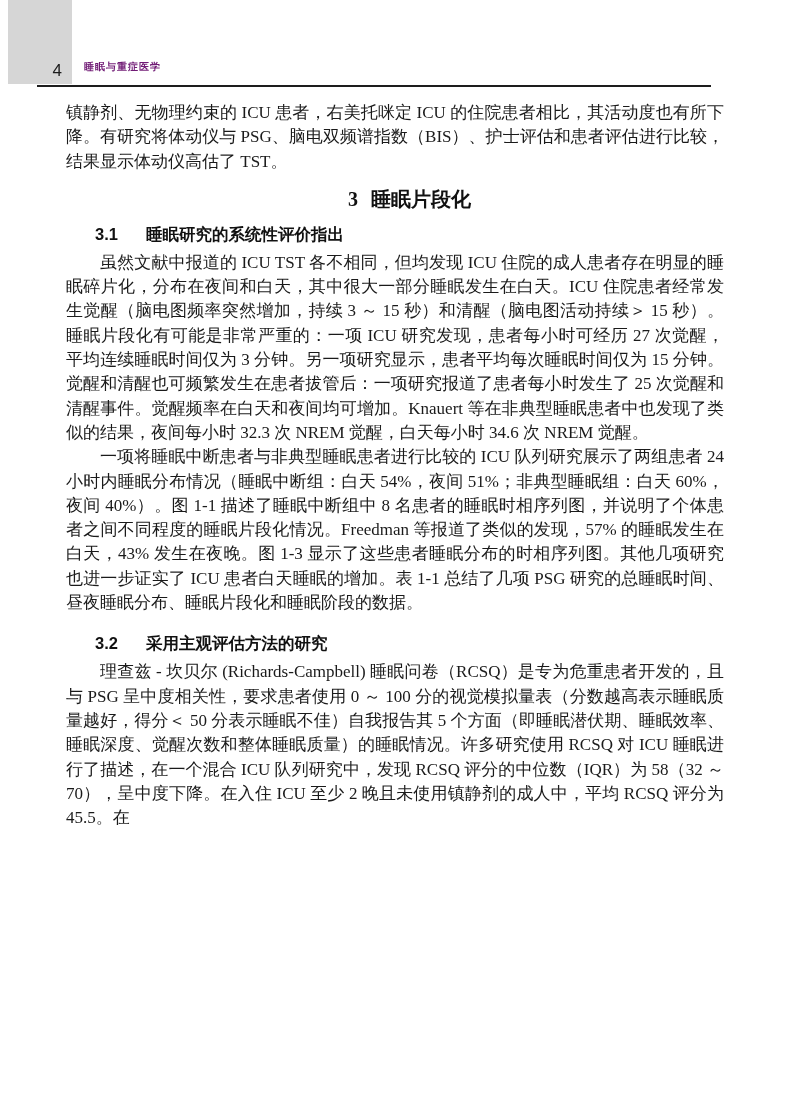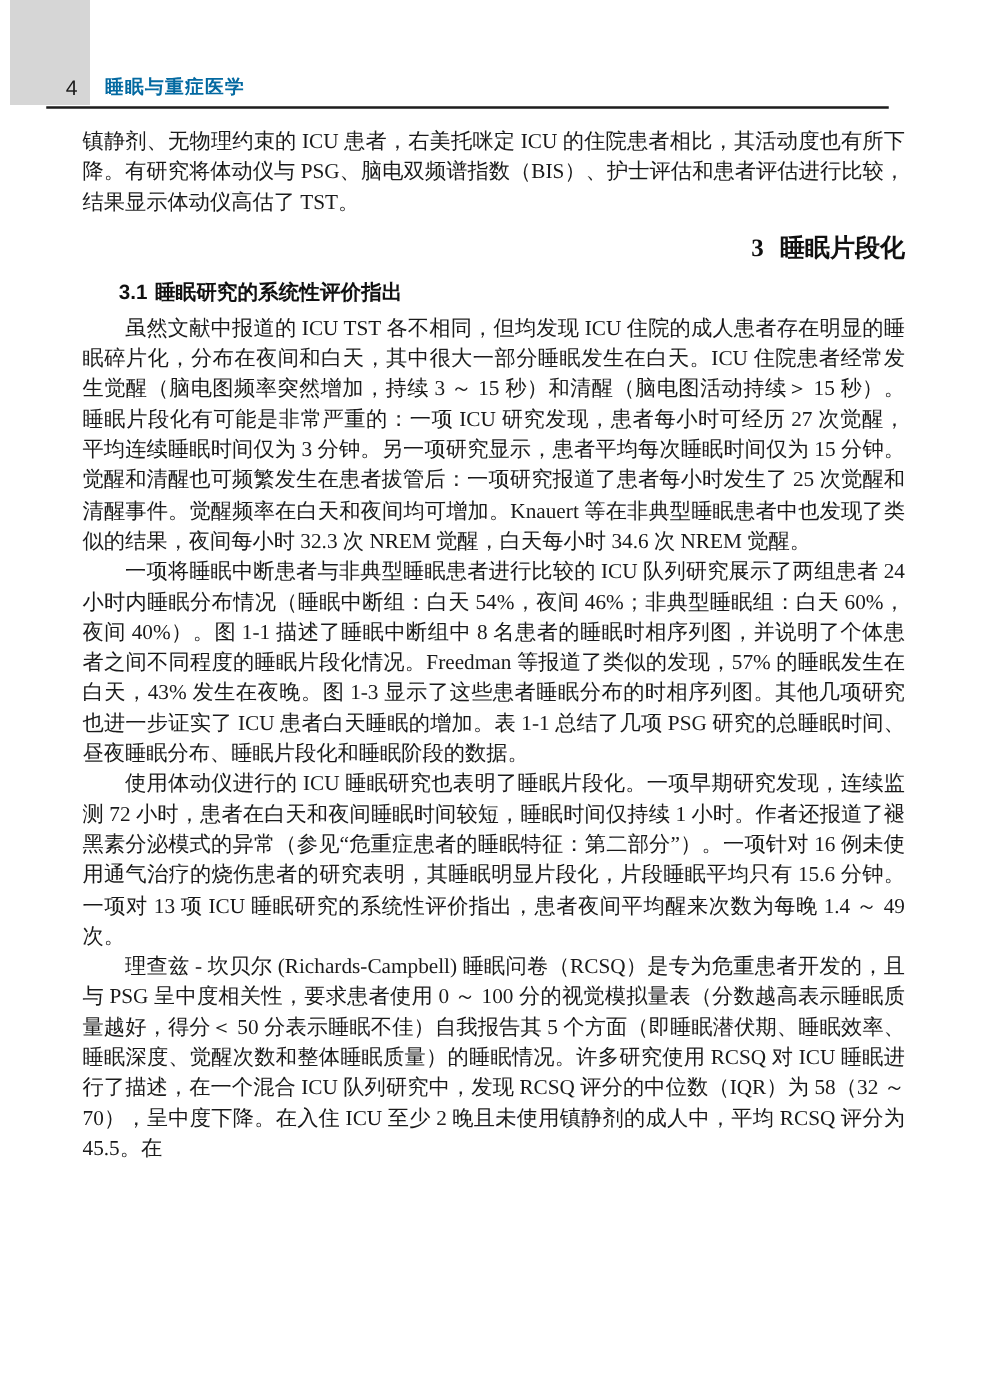--- a/index.html
+++ b/index.html
@@ -33,24 +33,24 @@
     font-size: 17px;
     font-weight: 500;
     color: #1c1c1c;
   }
   
   .running-head {
     position: absolute;
     left: 84px;
     top: 60px;
     font-family: "Liberation Sans", "DejaVu Sans", sans-serif;
-    font-size: 15px;
+    font-size: 10px;
     font-weight: 700;
     letter-spacing: 1px;
-    color: #0369a1;
+    color: #701a75;
   }
   .header-rule {
     position: absolute;
     left: 37px;
     top: 85px;
     width: 674px;
     height: 2px;
     background: #1d1d1d;
   }
   
@@ -71,33 +71,33 @@
   .body-text p.no-indent {
     text-indent: 0;
   }
   h1.sec {
     margin: 12px 0 7px 29px;
     font-family: "Liberation Serif", "DejaVu Serif", serif;
     font-size: 20px;
     font-weight: 700;
     line-height: 26px;
     color: #111;
-    text-align: right;
+    text-align: center;
   }
   h1.sec .hnum { margin-right: 13px; }
   h2.subsec {
     margin: 11px 0 6px 29px;
     font-family: "Liberation Sans", "DejaVu Sans", sans-serif;
     font-size: 16.5px;
     font-weight: 700;
     line-height: 22px;
     color: #111;
     text-align: left;
   }
-  h2.subsec .hnum { margin-right: 6px; }
+  h2.subsec .hnum { margin-right: 28px; }
   h2.subsec.spaced { margin-top: 17px; }
 </style>
 </head>
 <body>
 
 <div class="page">
 
   <div class="corner-block">
     <span class="page-num">4</span>
   </div>
@@ -114,22 +114,24 @@
     <h1 class="sec">
       <span class="hnum">3</span><span>睡眠片段化</span>
     </h1>
 
     <h2 class="subsec">
       <span class="hnum">3.1</span><span>睡眠研究的系统性评价指出</span>
     </h2>
 
     <p>虽然文献中报道的 ICU TST 各不相同，但均发现 ICU 住院的成人患者存在明显的睡眠碎片化，分布在夜间和白天，其中很大一部分睡眠发生在白天。ICU 住院患者经常发生觉醒（脑电图频率突然增加，持续 3 ～ 15 秒）和清醒（脑电图活动持续＞ 15 秒）。睡眠片段化有可能是非常严重的：一项 ICU 研究发现，患者每小时可经历 27 次觉醒，平均连续睡眠时间仅为 3 分钟。另一项研究显示，患者平均每次睡眠时间仅为 15 分钟。觉醒和清醒也可频繁发生在患者拔管后：一项研究报道了患者每小时发生了 25 次觉醒和清醒事件。觉醒频率在白天和夜间均可增加。Knauert 等在非典型睡眠患者中也发现了类似的结果，夜间每小时 32.3 次 NREM 觉醒，白天每小时 34.6 次 NREM 觉醒。</p>
 
-    <p>一项将睡眠中断患者与非典型睡眠患者进行比较的 ICU 队列研究展示了两组患者 24 小时内睡眠分布情况（睡眠中断组：白天 54%，夜间 46%；非典型睡眠组：白天 60%，夜间 40%）。图 1-1 描述了睡眠中断组中 8 名患者的睡眠时相序列图，并说明了个体患者之间不同程度的睡眠片段化情况。Freedman 等报道了类似的发现，57% 的睡眠发生在白天，43% 发生在夜晚。图 1-3 显示了这些患者睡眠分布的时相序列图。其他几项研究也进一步证实了 ICU 患者白天睡眠的增加。表 1-1 总结了几项 PSG 研究的总睡眠时间、昼夜睡眠分布、睡眠片段化和睡眠阶段的数据。</p>
+    <p>一项将睡眠中断患者与非典型睡眠患者进行比较的 ICU 队列研究展示了两组患者 24 小时内睡眠分布情况（睡眠中断组：白天 54%，夜间 51%；非典型睡眠组：白天 60%，夜间 40%）。图 1-1 描述了睡眠中断组中 8 名患者的睡眠时相序列图，并说明了个体患者之间不同程度的睡眠片段化情况。Freedman 等报道了类似的发现，57% 的睡眠发生在白天，43% 发生在夜晚。图 1-3 显示了这些患者睡眠分布的时相序列图。其他几项研究也进一步证实了 ICU 患者白天睡眠的增加。表 1-1 总结了几项 PSG 研究的总睡眠时间、昼夜睡眠分布、睡眠片段化和睡眠阶段的数据。</p>
 
-    <p>使用体动仪进行的 ICU 睡眠研究也表明了睡眠片段化。一项早期研究发现，连续监测 72 小时，患者在白天和夜间睡眠时间较短，睡眠时间仅持续 1 小时。作者还报道了褪黑素分泌模式的异常（参见“危重症患者的睡眠特征：第二部分”）。一项针对 16 例未使用通气治疗的烧伤患者的研究表明，其睡眠明显片段化，片段睡眠平均只有 15.6 分钟。一项对 13 项 ICU 睡眠研究的系统性评价指出，患者夜间平均醒来次数为每晚 1.4 ～ 49 次。</p>
 
+    <h2 class="subsec spaced">
+      <span class="hnum">3.2</span><span>采用主观评估方法的研究</span>
+    </h2>
 
     <p>理查兹 - 坎贝尔 (Richards-Campbell) 睡眠问卷（RCSQ）是专为危重患者开发的，且与 PSG 呈中度相关性，要求患者使用 0 ～ 100 分的视觉模拟量表（分数越高表示睡眠质量越好，得分＜ 50 分表示睡眠不佳）自我报告其 5 个方面（即睡眠潜伏期、睡眠效率、睡眠深度、觉醒次数和整体睡眠质量）的睡眠情况。许多研究使用 RCSQ 对 ICU 睡眠进行了描述，在一个混合 ICU 队列研究中，发现 RCSQ 评分的中位数（IQR）为 58（32 ～ 70），呈中度下降。在入住 ICU 至少 2 晚且未使用镇静剂的成人中，平均 RCSQ 评分为 45.5。在</p>
 
   </div>
 
 </div>
 
 </body></html>

